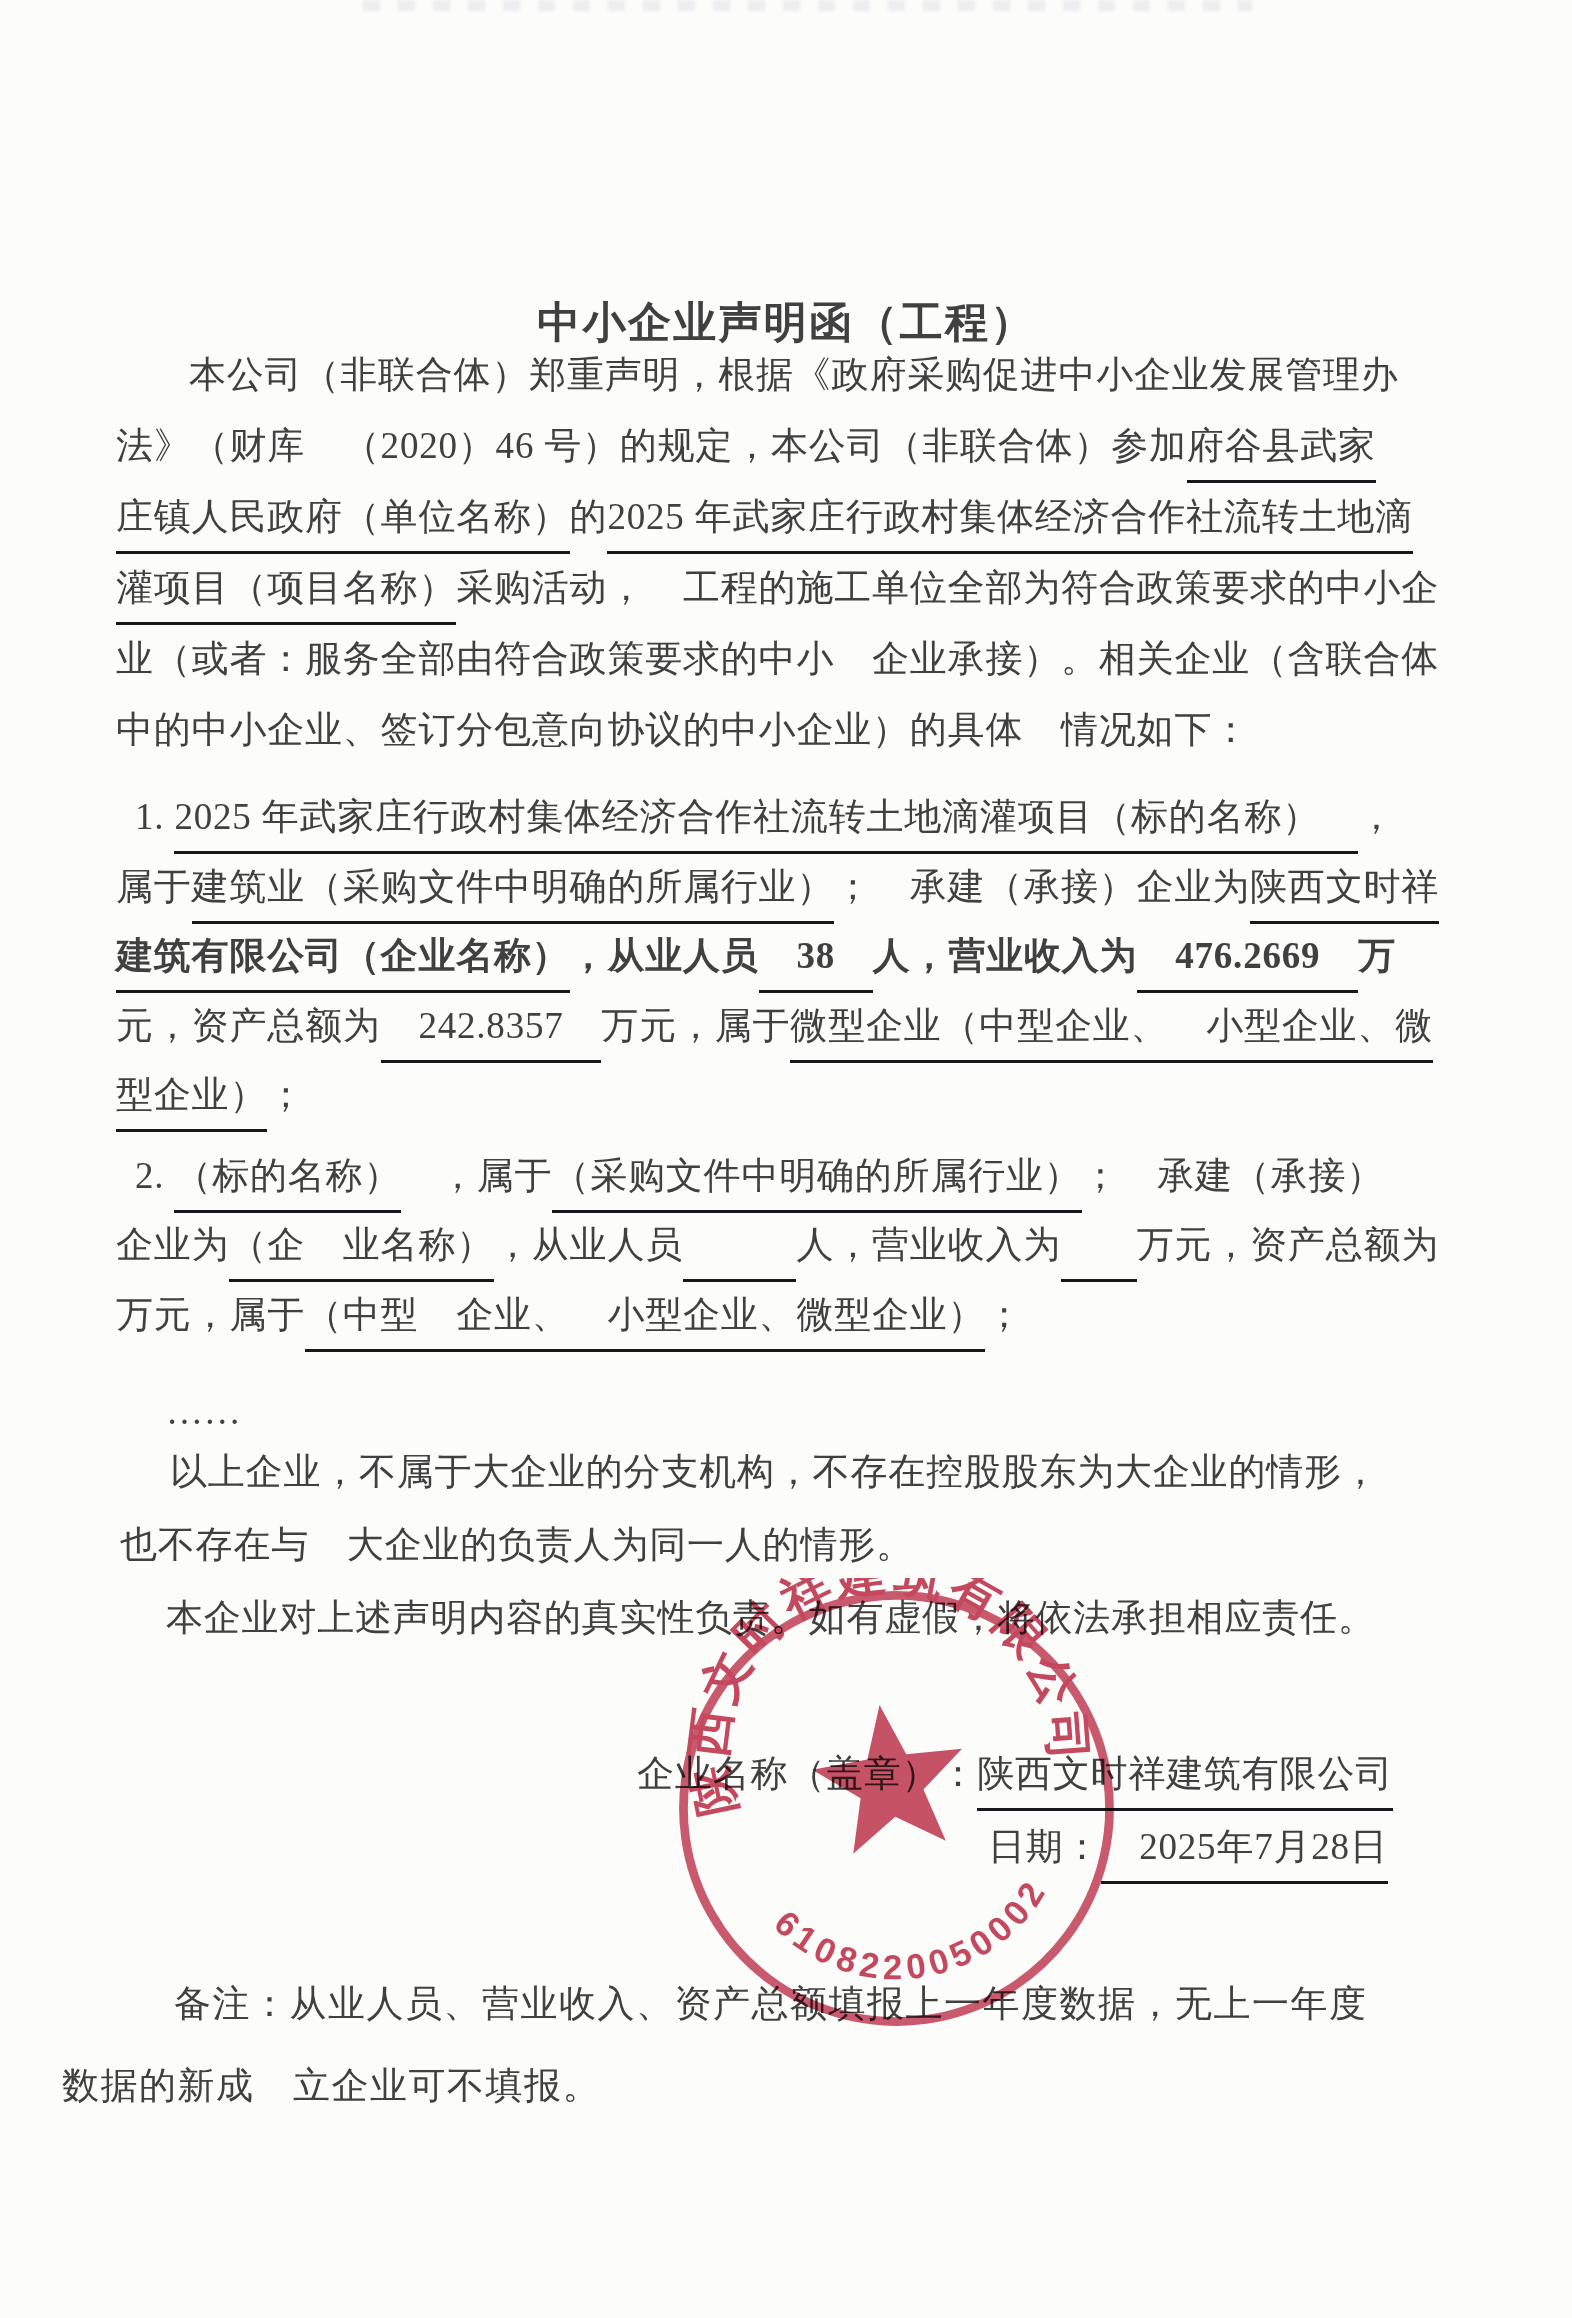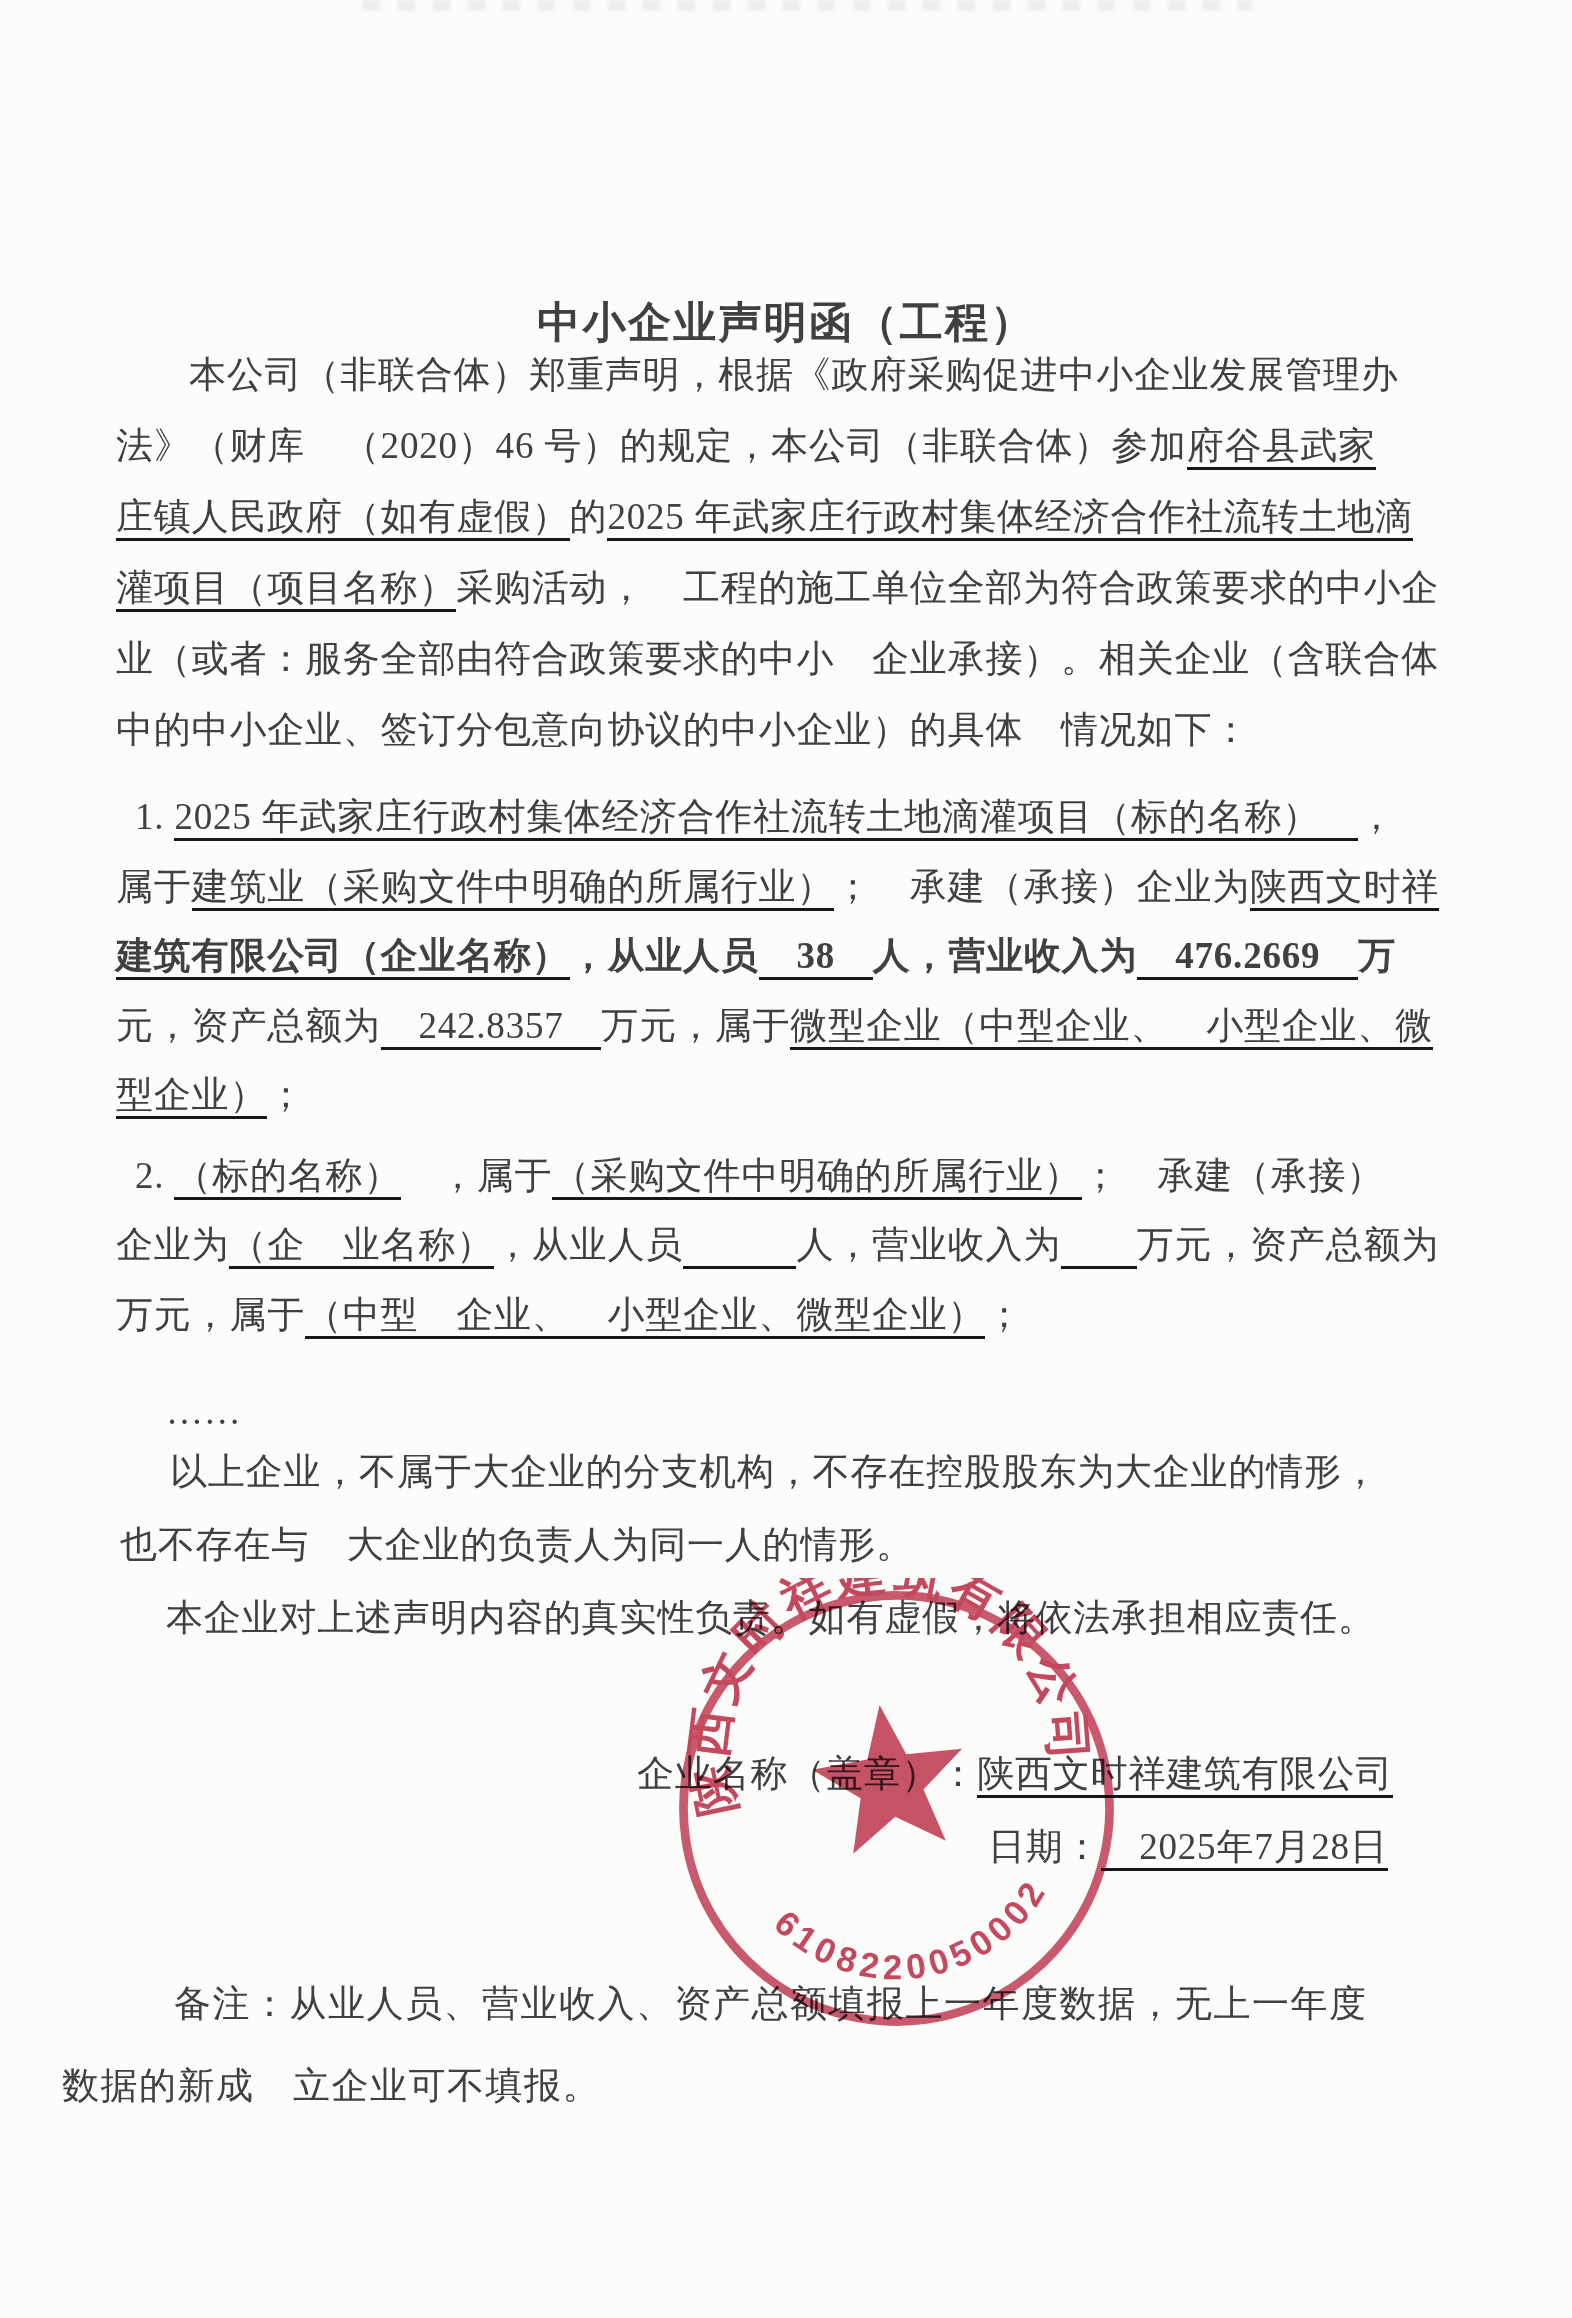--- a/index.html
+++ b/index.html
@@ -22,21 +22,21 @@
   .line.title{
     font-size:43px;
     font-weight:700;
     letter-spacing:2.3px;
     font-family:"Liberation Sans","DejaVu Sans",sans-serif;
   }
   .line.note{letter-spacing:1.5px;}
   .seg{white-space:pre;}
   .seg.u{
     border-bottom:3.1px solid #17171c;
-    padding-bottom:1px;
+    padding-bottom:14px;
   }
   
   #scan-artifact{
     position:absolute;top:0;left:363px;width:889px;height:10.8px;
     background:repeating-linear-gradient(90deg,
       rgba(110,115,135,.18) 0 17px, rgba(110,115,135,0) 17px 35px);
     filter:blur(1.5px);
     opacity:.6;
   }
   #seal{
@@ -51,21 +51,21 @@
 <body>
 
 <div id="page">
 
   <div id="scan-artifact"></div>
 
   <div id="doc-lines">
       <div class="line title" style="top: 298px; left: 0px; right: 0px; text-align: center;"><span class="seg">中小企业声明函（工程）</span></div>
       <div class="line" style="top: 354px; left: 189px;"><span class="seg">本公司（非联合体）郑重声明，根据《政府采购促进中小企业发展管理办</span></div>
       <div class="line" style="top: 425px; left: 116px;"><span class="seg">法》（财库　（2020）46 号）的规定，本公司（非联合体）参加</span><span class="seg u">府谷县武家</span></div>
-      <div class="line" style="top: 496px; left: 116px;"><span class="seg u">庄镇人民政府（如有虚假）</span><span class="seg">的</span><span class="seg u">2025 年武家庄行政村集体经济合作社流转土地滴</span></div>
+      <div class="line" style="top: 496px; left: 116px;"><span class="seg u">庄镇人民政府（单位名称）</span><span class="seg">的</span><span class="seg u">2025 年武家庄行政村集体经济合作社流转土地滴</span></div>
       <div class="line" style="top: 567px; left: 116px;"><span class="seg u">灌项目（项目名称）</span><span class="seg">采购活动，　工程的施工单位全部为符合政策要求的中小企</span></div>
       <div class="line" style="top: 638px; left: 116px;"><span class="seg">业（或者：服务全部由符合政策要求的中小　企业承接）。相关企业（含联合体</span></div>
       <div class="line" style="top: 709px; left: 116px;"><span class="seg">中的中小企业、签订分包意向协议的中小企业）的具体　情况如下：</span></div>
       <div class="line" style="top: 796px; left: 135px;"><span class="seg">1. </span><span class="seg u">2025 年武家庄行政村集体经济合作社流转土地滴灌项目（标的名称）　</span><span class="seg">，</span></div>
       <div class="line" style="top: 866px; left: 116px;"><span class="seg">属于</span><span class="seg u">建筑业（采购文件中明确的所属行业）</span><span class="seg">；　承建（承接）企业为</span><span class="seg u">陕西文时祥</span></div>
       <div class="line" style="top: 935px; left: 116px; font-weight: bold;"><span class="seg u">建筑有限公司（企业名称）</span><span class="seg">，从业人员</span><span class="seg u">　38　</span><span class="seg">人，营业收入为</span><span class="seg u">　476.2669　</span><span class="seg">万</span></div>
       <div class="line" style="top: 1005px; left: 116px;"><span class="seg">元，资产总额为</span><span class="seg u">　242.8357　</span><span class="seg">万元，属于</span><span class="seg u">微型企业（中型企业、　小型企业、微</span></div>
       <div class="line" style="top: 1074px; left: 116px;"><span class="seg u">型企业）</span><span class="seg">；</span></div>
       <div class="line" style="top: 1155px; left: 135px;"><span class="seg">2. </span><span class="seg u">（标的名称）</span><span class="seg">　，属于</span><span class="seg u">（采购文件中明确的所属行业）</span><span class="seg">；　承建（承接）</span></div>
       <div class="line" style="top: 1224px; left: 116px;"><span class="seg">企业为</span><span class="seg u">（企　业名称）</span><span class="seg">，从业人员</span><span class="seg u">　　　</span><span class="seg">人，营业收入为</span><span class="seg u">　　</span><span class="seg">万元，资产总额为</span></div>

